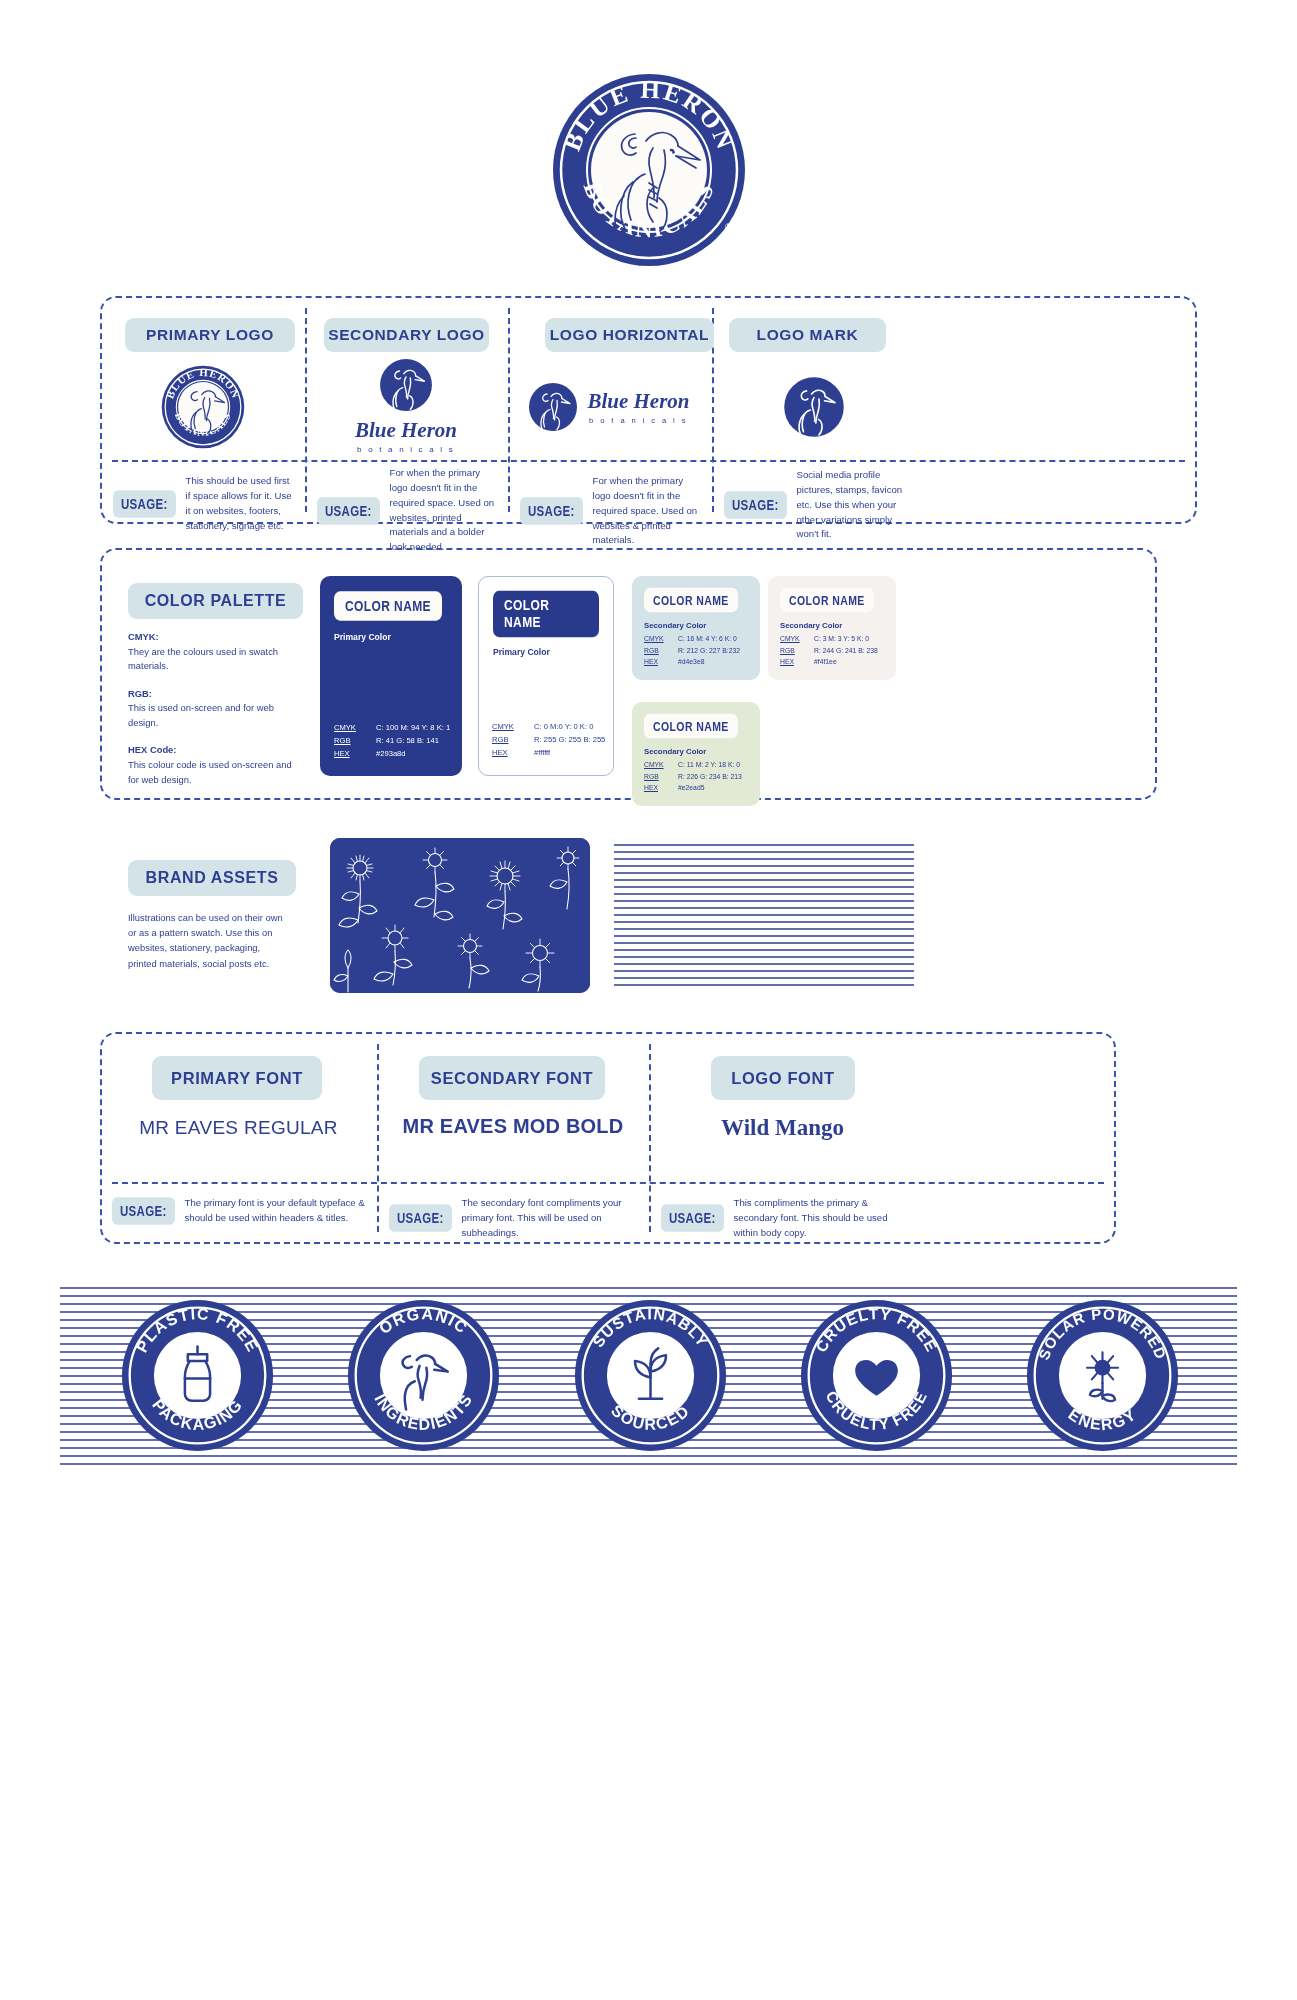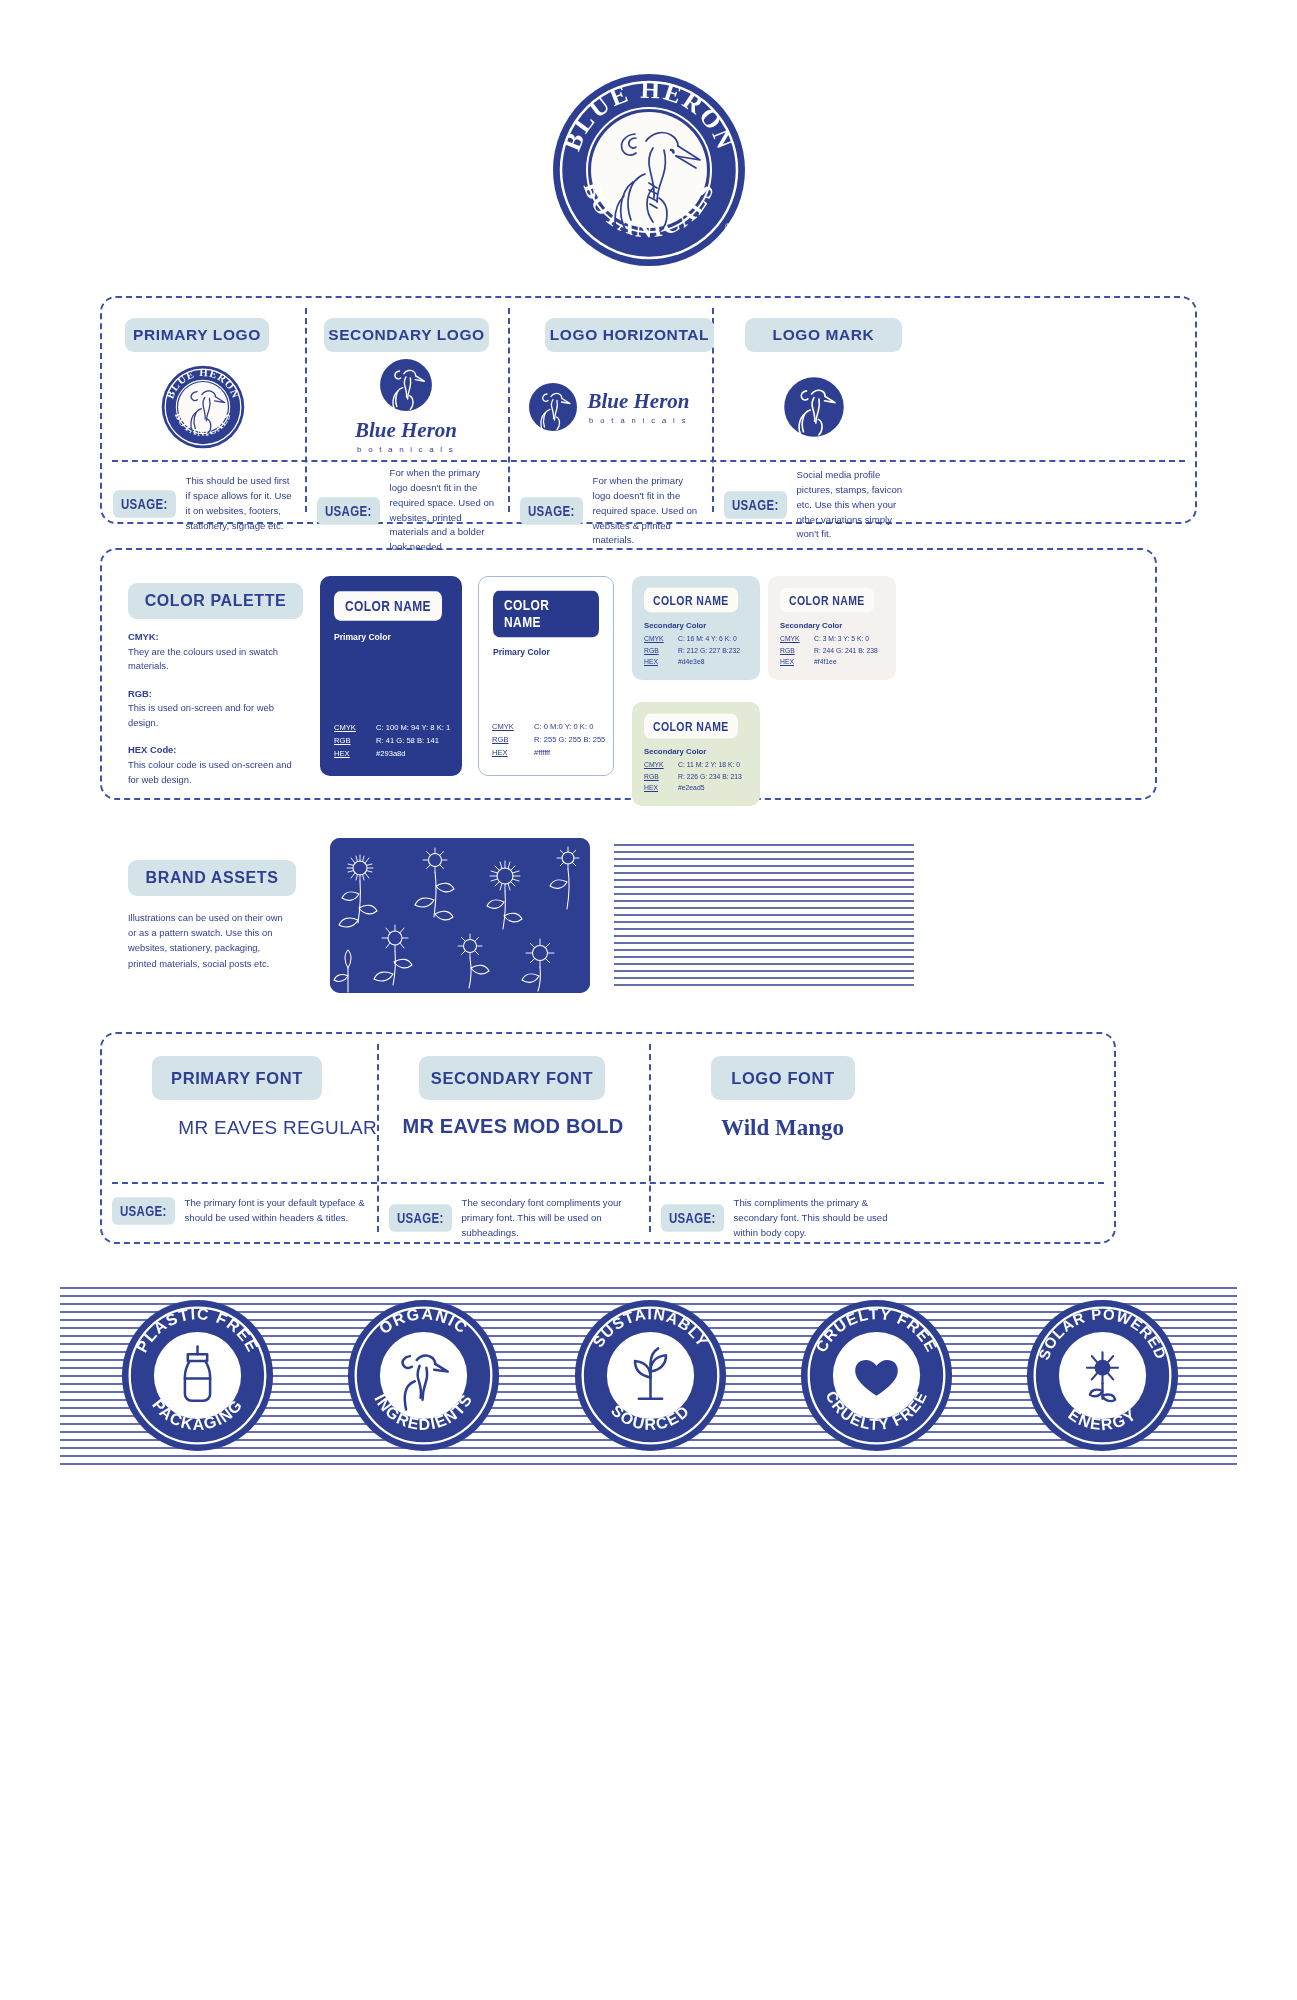--- a/index.html
+++ b/index.html
@@ -163,21 +163,21 @@
   </div>
 
   <div class="dashed-group" style="left:100px; top:296px; width:1097px; height:228px;">
     <div class="vsep" style="left:203px;"></div>
     <div class="vsep" style="left:406px;"></div>
     <div class="vsep" style="left:610px;"></div>
     <div class="hsep" style="top:162px;"></div>
   </div>
 
   <div style="position:absolute; left:100px; top:296px; width:205px; height:228px;">
-    <div class="pill" style="position:absolute; left:25px; top:22px; width:144px; height:34px;">PRIMARY LOGO</div>
+    <div class="pill" style="position:absolute; left:25px; top:22px; width:170px; height:34px;">PRIMARY LOGO</div>
     <div style="position:absolute; left:0; top:62px; width:205px; height:98px; display:flex; align-items:center; justify-content:center;">
       <svg width="86" height="86" viewBox="0 0 200 200">
         <defs>
           <path id="a1t" d="M 28,100 A 72,72 0 0 1 172,100"></path>
           <path id="a1b" d="M 33,100 A 67,67 0 0 0 167,100"></path>
         </defs>
         <circle cx="100" cy="100" r="96" fill="#2e3f91"></circle>
         <circle cx="100" cy="100" r="88" fill="none" stroke="#fff" stroke-width="3"></circle>
         <circle cx="100" cy="100" r="58" fill="#fdfbf7"></circle>
         <circle cx="100" cy="100" r="62" fill="none" stroke="#fff" stroke-width="2.5"></circle>
@@ -249,21 +249,21 @@
         <div style="font-size:7.6px; letter-spacing:2.4px; color:#2e3f91; text-align:center; margin-top:2px;">b o t a n i c a l s</div>
       </div>
     </div>
     <div class="usage-row" style="position:absolute; left:13px; top:178px; width:182px;">
       <span class="usage-tag">USAGE:</span>
       <span class="usage-text">For when the primary logo doesn't fit in the required space. Used on websites &amp; printed materials.</span>
     </div>
   </div>
 
   <div style="position:absolute; left:711px; top:296px; width:205px; height:228px;">
-    <div class="pill" style="position:absolute; left:34px; top:22px; width:157px; height:34px;">LOGO MARK</div>
+    <div class="pill" style="position:absolute; left:18px; top:22px; width:157px; height:34px;">LOGO MARK</div>
     <div style="position:absolute; left:0; top:62px; width:205px; height:98px; display:flex; align-items:center; justify-content:center;">
       <svg width="62" height="62" viewBox="0 0 100 100">
         <circle cx="50" cy="50" r="48" fill="#2e3f91"></circle>
         <g fill="none" stroke="#fff" stroke-width="2.6" stroke-linecap="round" stroke-linejoin="round">
           <path d="M38 24 c-7 1 -10 6 -8 11 c2 4 7 5 10 2"></path>
           <path d="M46 29 c4 -6 12 -8 18 -4 c3 2 4 5 4 8"></path>
           <path d="M68 33 l16 10 l-17 -3"></path>
           <path d="M50 35 c-3 5 -4 11 -2 17 c2 7 4 14 3 21"></path>
           <path d="M58 37 c1 6 1 13 -1 19 c-2 7 -4 12 -4 20"></path>
           <path d="M44 55 c-7 2 -11 8 -12 15 c-2 7 -1 14 1 20"></path>
@@ -503,21 +503,21 @@
   </div>
 
   <div class="dashed-group" style="left:100px; top:1032px; width:1016px; height:212px;">
     <div class="vsep" style="left:275px;"></div>
     <div class="vsep" style="left:547px;"></div>
     <div class="hsep" style="top:148px;"></div>
   </div>
 
   <div style="position:absolute; left:100px; top:1032px; width:277px; height:212px;">
     <div class="pill" style="position:absolute; left:52px; top:24px; width:170px; height:44px; font-size:16.5px;">PRIMARY FONT</div>
-    <div class="font-sample" style="position:absolute; left:0; top:85px; width:277px; font-size:19px; letter-spacing:0.3px;text-align:right;">MR EAVES REGULAR</div>
+    <div class="font-sample" style="position:absolute; left:0; top:85px; width:277px; font-size:19px; letter-spacing:0.3px;">MR EAVES REGULAR</div>
     <div class="usage-row" style="position:absolute; left:12px; top:164px; width:258px;">
       <span class="usage-tag">USAGE:</span>
       <span class="usage-text">The primary font is your default typeface &amp; should be used within headers &amp; titles.</span>
     </div>
   </div>
 
   <div style="position:absolute; left:377px; top:1032px; width:272px; height:212px;">
     <div class="pill" style="position:absolute; left:42px; top:24px; width:186px; height:44px; font-size:16.5px;">SECONDARY FONT</div>
     <div class="font-sample" style="position:absolute; left:0; top:83px; width:272px; font-size:20px; font-weight:bold; letter-spacing:0.2px;">MR EAVES MOD BOLD</div>
     <div class="usage-row" style="position:absolute; left:12px; top:164px; width:254px;">

